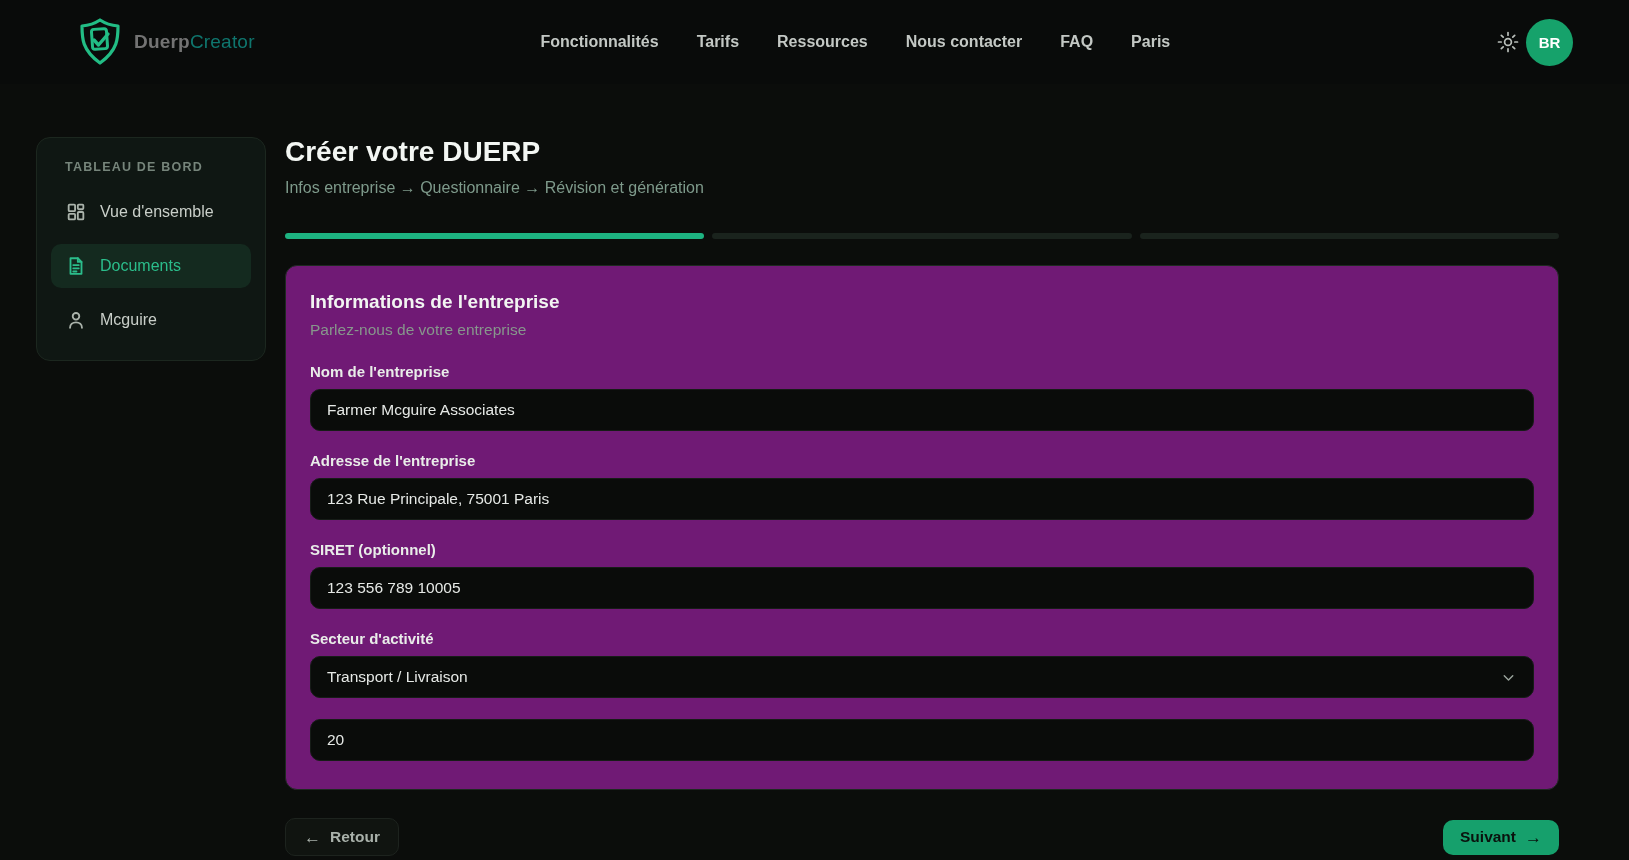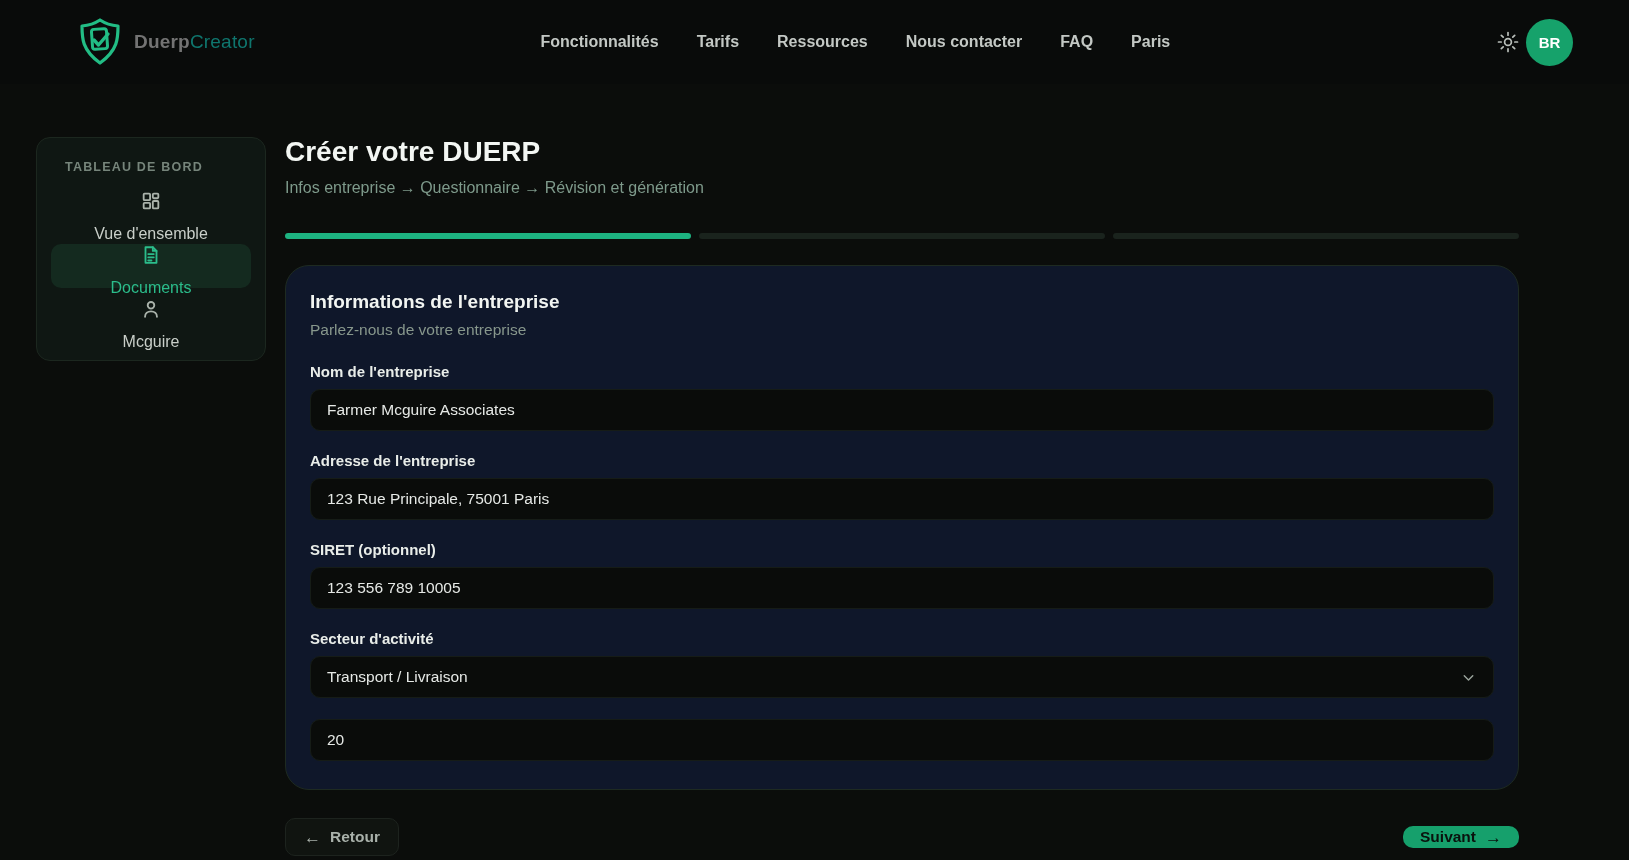--- a/index.html
+++ b/index.html
@@ -77,47 +77,46 @@
     display: flex;
     align-items: center;
     gap: 13px;
     height: 44px;
     padding: 0 14px;
     border-radius: 10px;
     margin-bottom: 10px;
     font-size: 16px;
     color: #c9cfc9;
     cursor: pointer;
-    flex-direction: column;
   }
   .sidebar-item:last-child { margin-bottom: 0; }
   .sidebar-item .icn { display: flex; color: #aab3ab; }
   .sidebar-item.active { background: #142a1f; color: #2bbd8b; }
   .sidebar-item.active .icn { color: #2bbd8b; }
 
   
   .main {
     flex: 1;
-    margin: 52px 110px 0 19px;
+    margin: 52px 70px 0 19px;
   }
   .page-title { font-size: 28px; font-weight: 700; color: #f3f6f3; }
   .breadcrumb { margin-top: 11px; font-size: 16px; color: #7e9a8b; }
 
   .progress { display: flex; gap: 8px; margin-top: 36px; }
   .progress-segment {
     flex: 1; height: 6px; border-radius: 3px;
     background: #1a231d;
   }
   .progress-segment.filled { background: #1db381; }
 
   .form-card {
     margin-top: 26px;
-    background: #0f172a;
+    background: #701a75;
     border: 1px solid #1e2a21;
-    border-radius: 24px;
+    border-radius: 12px;
     padding: 25px 24px 28px 24px;
   }
   .card-title { font-size: 19px; font-weight: 700; color: #f2f5f2; }
   .card-subtitle { margin-top: 8px; font-size: 15.5px; color: #87978c; }
 
   .form-grid {
     margin-top: 24px;
     display: grid;
     grid-template-columns: 1fr;
     column-gap: 22px;
@@ -163,21 +162,21 @@
     background: #101410;
     border: 1px solid #1d231e;
     border-radius: 10px;
     color: #a9b1aa;
     font-size: 15.5px;
     font-weight: 600;
     cursor: pointer;
   }
   .btn-next {
     display: flex; align-items: center; gap: 9px;
-    height: 22px;
+    height: 35px;
     padding: 0 17px;
     background: #16a06c;
     border: none;
     border-radius: 10px;
     color: #0a120d;
     font-size: 15.5px;
     font-weight: 700;
     cursor: pointer;
   }
   .arrow-glyph { font-size: 17px; line-height: 1; }

